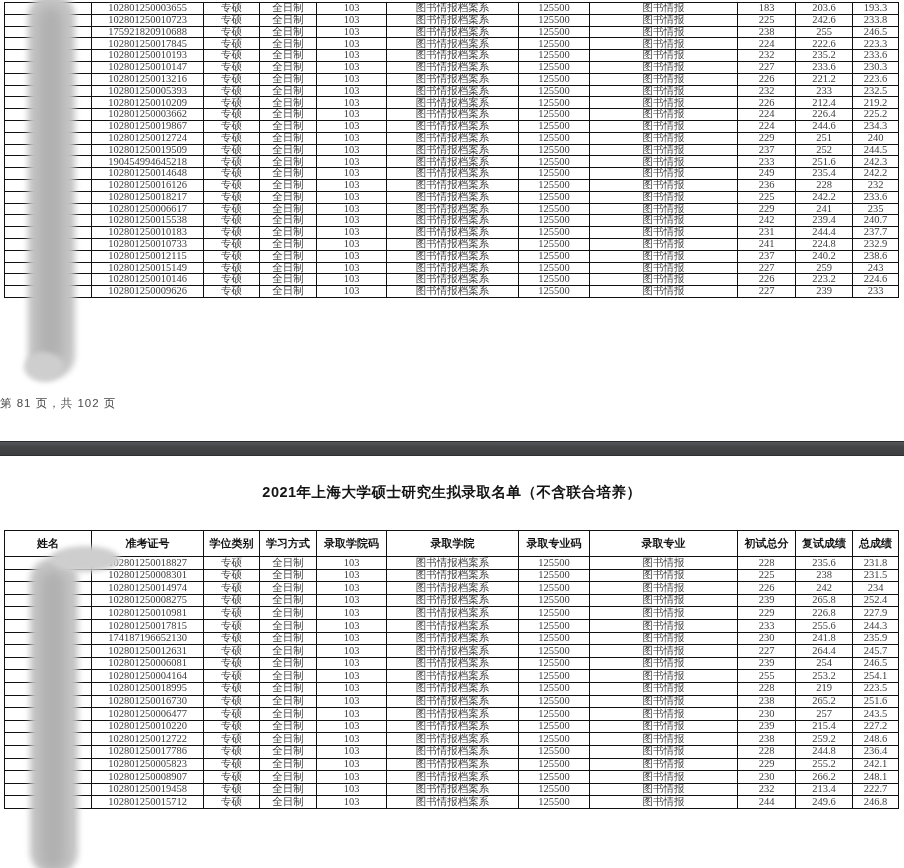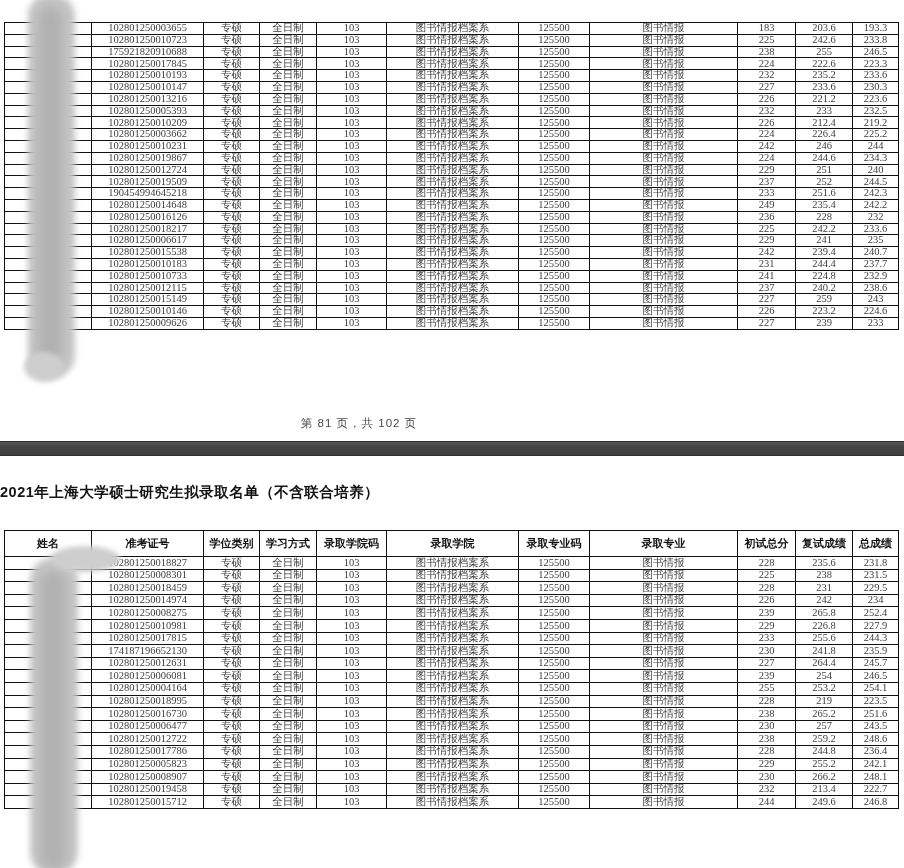--- a/index.html
+++ b/index.html
@@ -6,21 +6,21 @@
   html, body { background: #ffffff; }
   .screen {
     position: relative;
     width: 904px;
     height: 868px;
     overflow: hidden;
     background: #ffffff;
     font-family: "Liberation Serif", "DejaVu Serif", serif;
   }
   .page { position: absolute; left: 0; width: 904px; background: #ffffff; }
-  .page-81 { top: 0; height: 441px; margin-top: 20px; }
+  .page-81 { top: 0; height: 441px; }
   .page-82 { top: 456px; height: 412px; }
 
   
   table.adm-table {
     position: absolute;
     left: 4px;
     width: 894px;
     border-collapse: collapse;
     table-layout: fixed;
   }
@@ -61,21 +61,21 @@
   .page-82 table.adm-table td { height: 12.6px; }
   td.c-degree, td.c-mode, td.c-code { color: #6e6e6e; }
   td.c-college, td.c-major { color: #555555; }
 
   
   .page-footer {
     position: absolute;
     top: 396px;
     left: 0;
     width: 718px;
-    text-align: center;
+    text-align: left;
     font-family: "Liberation Sans", "DejaVu Sans", sans-serif;
     font-size: 11.5px;
     color: #4a4a4a;
     letter-spacing: 1px;
   }
 
   
   .page-separator {
     position: absolute;
     top: 441px;
@@ -86,20 +86,21 @@
     border-top: 1px solid #2c2d2f;
     border-bottom: 1px solid #2e2f31;
   }
 
   
   .page-title {
     position: absolute;
     top: 27px;
     left: 0;
     width: 904px;
+    text-align: center;
     font-family: "Liberation Sans", "DejaVu Sans", sans-serif;
     font-weight: 700;
     font-size: 14.5px;
     color: #141414;
     letter-spacing: 0.5px;
   }
 
   
   .redaction { position: absolute; z-index: 5; pointer-events: none; }
   .redaction .smudge-main {
@@ -276,33 +277,20 @@
             <td class="c-code">103</td>
             <td class="c-college">图书情报档案系</td>
             <td class="c-majorcode">125500</td>
             <td class="c-major">图书情报</td>
             <td class="c-s1">224</td>
             <td class="c-s2">226.4</td>
             <td class="c-s3">225.2</td>
           </tr>
           <tr>
             <td class="c-name"></td>
-            <td class="c-id">102801250010231</td>
-            <td class="c-degree">专硕</td>
-            <td class="c-mode">全日制</td>
-            <td class="c-code">103</td>
-            <td class="c-college">图书情报档案系</td>
-            <td class="c-majorcode">125500</td>
-            <td class="c-major">图书情报</td>
-            <td class="c-s1">242</td>
-            <td class="c-s2">246</td>
-            <td class="c-s3">244</td>
-          </tr>
-          <tr>
-            <td class="c-name"></td>
             <td class="c-id">102801250019867</td>
             <td class="c-degree">专硕</td>
             <td class="c-mode">全日制</td>
             <td class="c-code">103</td>
             <td class="c-college">图书情报档案系</td>
             <td class="c-majorcode">125500</td>
             <td class="c-major">图书情报</td>
             <td class="c-s1">224</td>
             <td class="c-s2">244.6</td>
             <td class="c-s3">234.3</td>
@@ -549,33 +537,20 @@
             <td class="c-code">103</td>
             <td class="c-college">图书情报档案系</td>
             <td class="c-majorcode">125500</td>
             <td class="c-major">图书情报</td>
             <td class="c-s1">225</td>
             <td class="c-s2">238</td>
             <td class="c-s3">231.5</td>
           </tr>
           <tr>
             <td class="c-name"></td>
-            <td class="c-id">102801250018459</td>
-            <td class="c-degree">专硕</td>
-            <td class="c-mode">全日制</td>
-            <td class="c-code">103</td>
-            <td class="c-college">图书情报档案系</td>
-            <td class="c-majorcode">125500</td>
-            <td class="c-major">图书情报</td>
-            <td class="c-s1">228</td>
-            <td class="c-s2">231</td>
-            <td class="c-s3">229.5</td>
-          </tr>
-          <tr>
-            <td class="c-name"></td>
             <td class="c-id">102801250014974</td>
             <td class="c-degree">专硕</td>
             <td class="c-mode">全日制</td>
             <td class="c-code">103</td>
             <td class="c-college">图书情报档案系</td>
             <td class="c-majorcode">125500</td>
             <td class="c-major">图书情报</td>
             <td class="c-s1">226</td>
             <td class="c-s2">242</td>
             <td class="c-s3">234</td>
@@ -702,20 +677,33 @@
             <td class="c-id">102801250006477</td>
             <td class="c-degree">专硕</td>
             <td class="c-mode">全日制</td>
             <td class="c-code">103</td>
             <td class="c-college">图书情报档案系</td>
             <td class="c-majorcode">125500</td>
             <td class="c-major">图书情报</td>
             <td class="c-s1">230</td>
             <td class="c-s2">257</td>
             <td class="c-s3">243.5</td>
+          </tr>
+          <tr>
+            <td class="c-name"></td>
+            <td class="c-id">102801250010220</td>
+            <td class="c-degree">专硕</td>
+            <td class="c-mode">全日制</td>
+            <td class="c-code">103</td>
+            <td class="c-college">图书情报档案系</td>
+            <td class="c-majorcode">125500</td>
+            <td class="c-major">图书情报</td>
+            <td class="c-s1">239</td>
+            <td class="c-s2">215.4</td>
+            <td class="c-s3">227.2</td>
           </tr>
           <tr>
             <td class="c-name"></td>
             <td class="c-id">102801250012722</td>
             <td class="c-degree">专硕</td>
             <td class="c-mode">全日制</td>
             <td class="c-code">103</td>
             <td class="c-college">图书情报档案系</td>
             <td class="c-majorcode">125500</td>
             <td class="c-major">图书情报</td>

